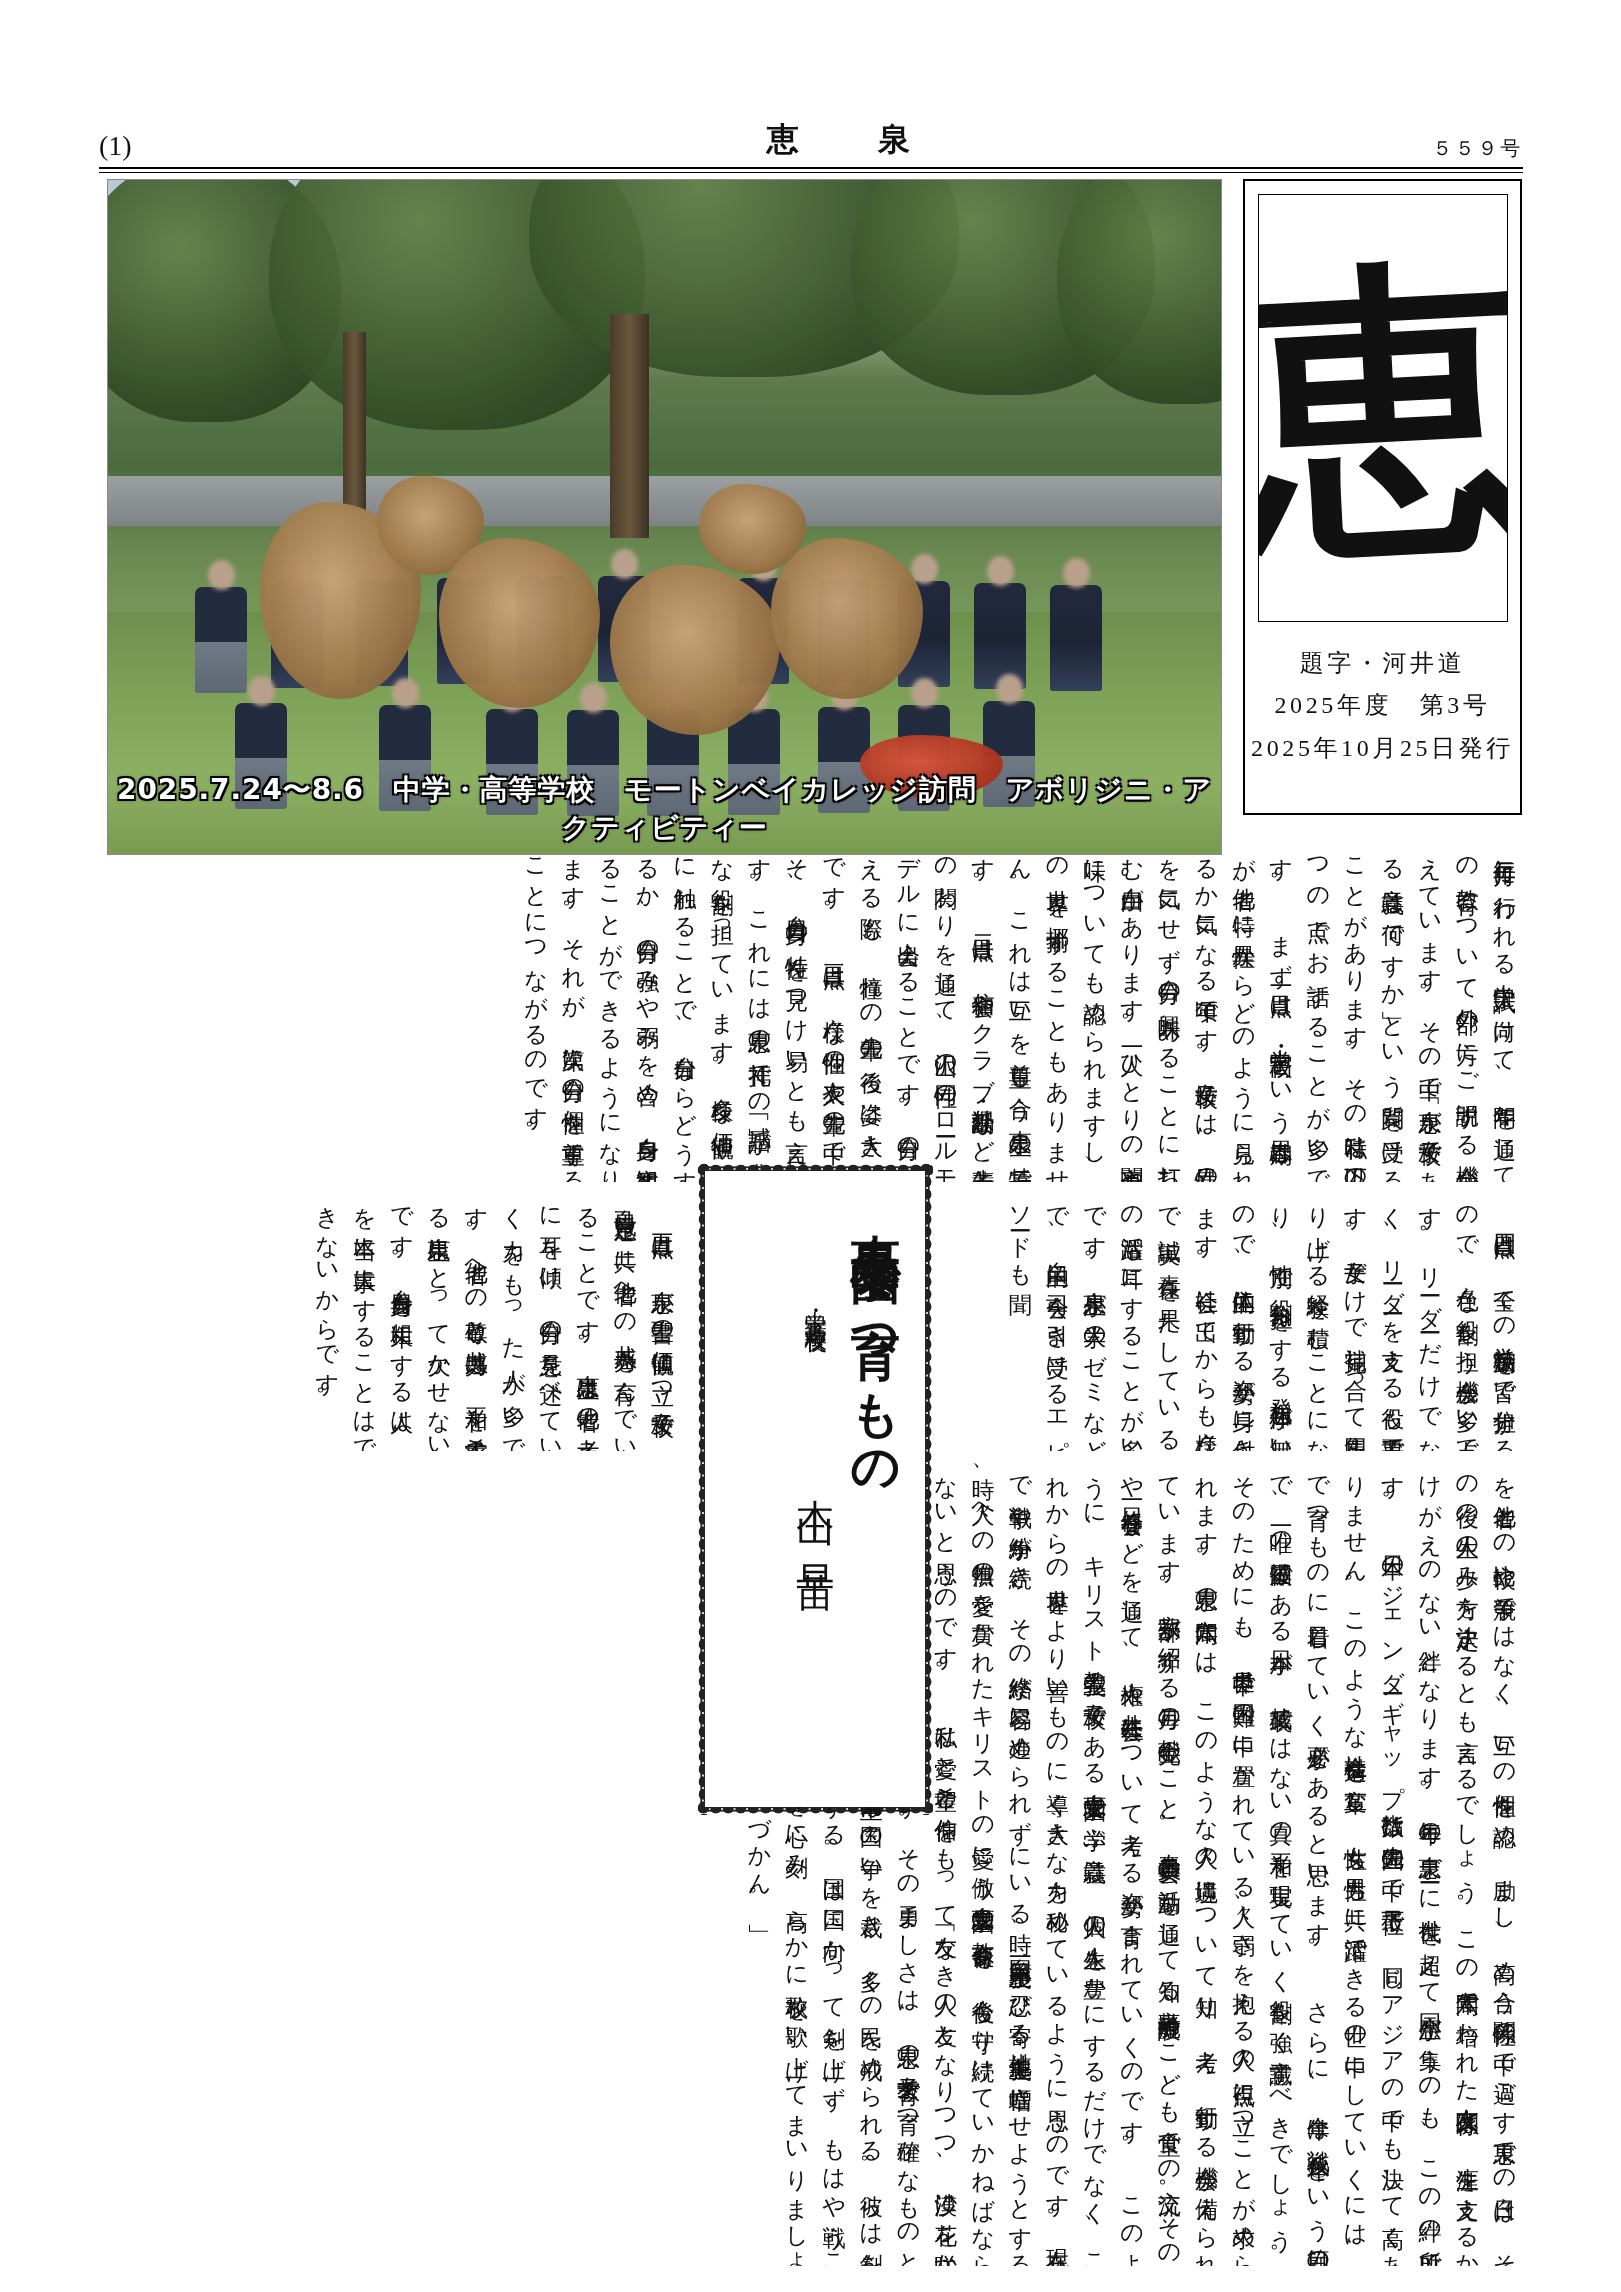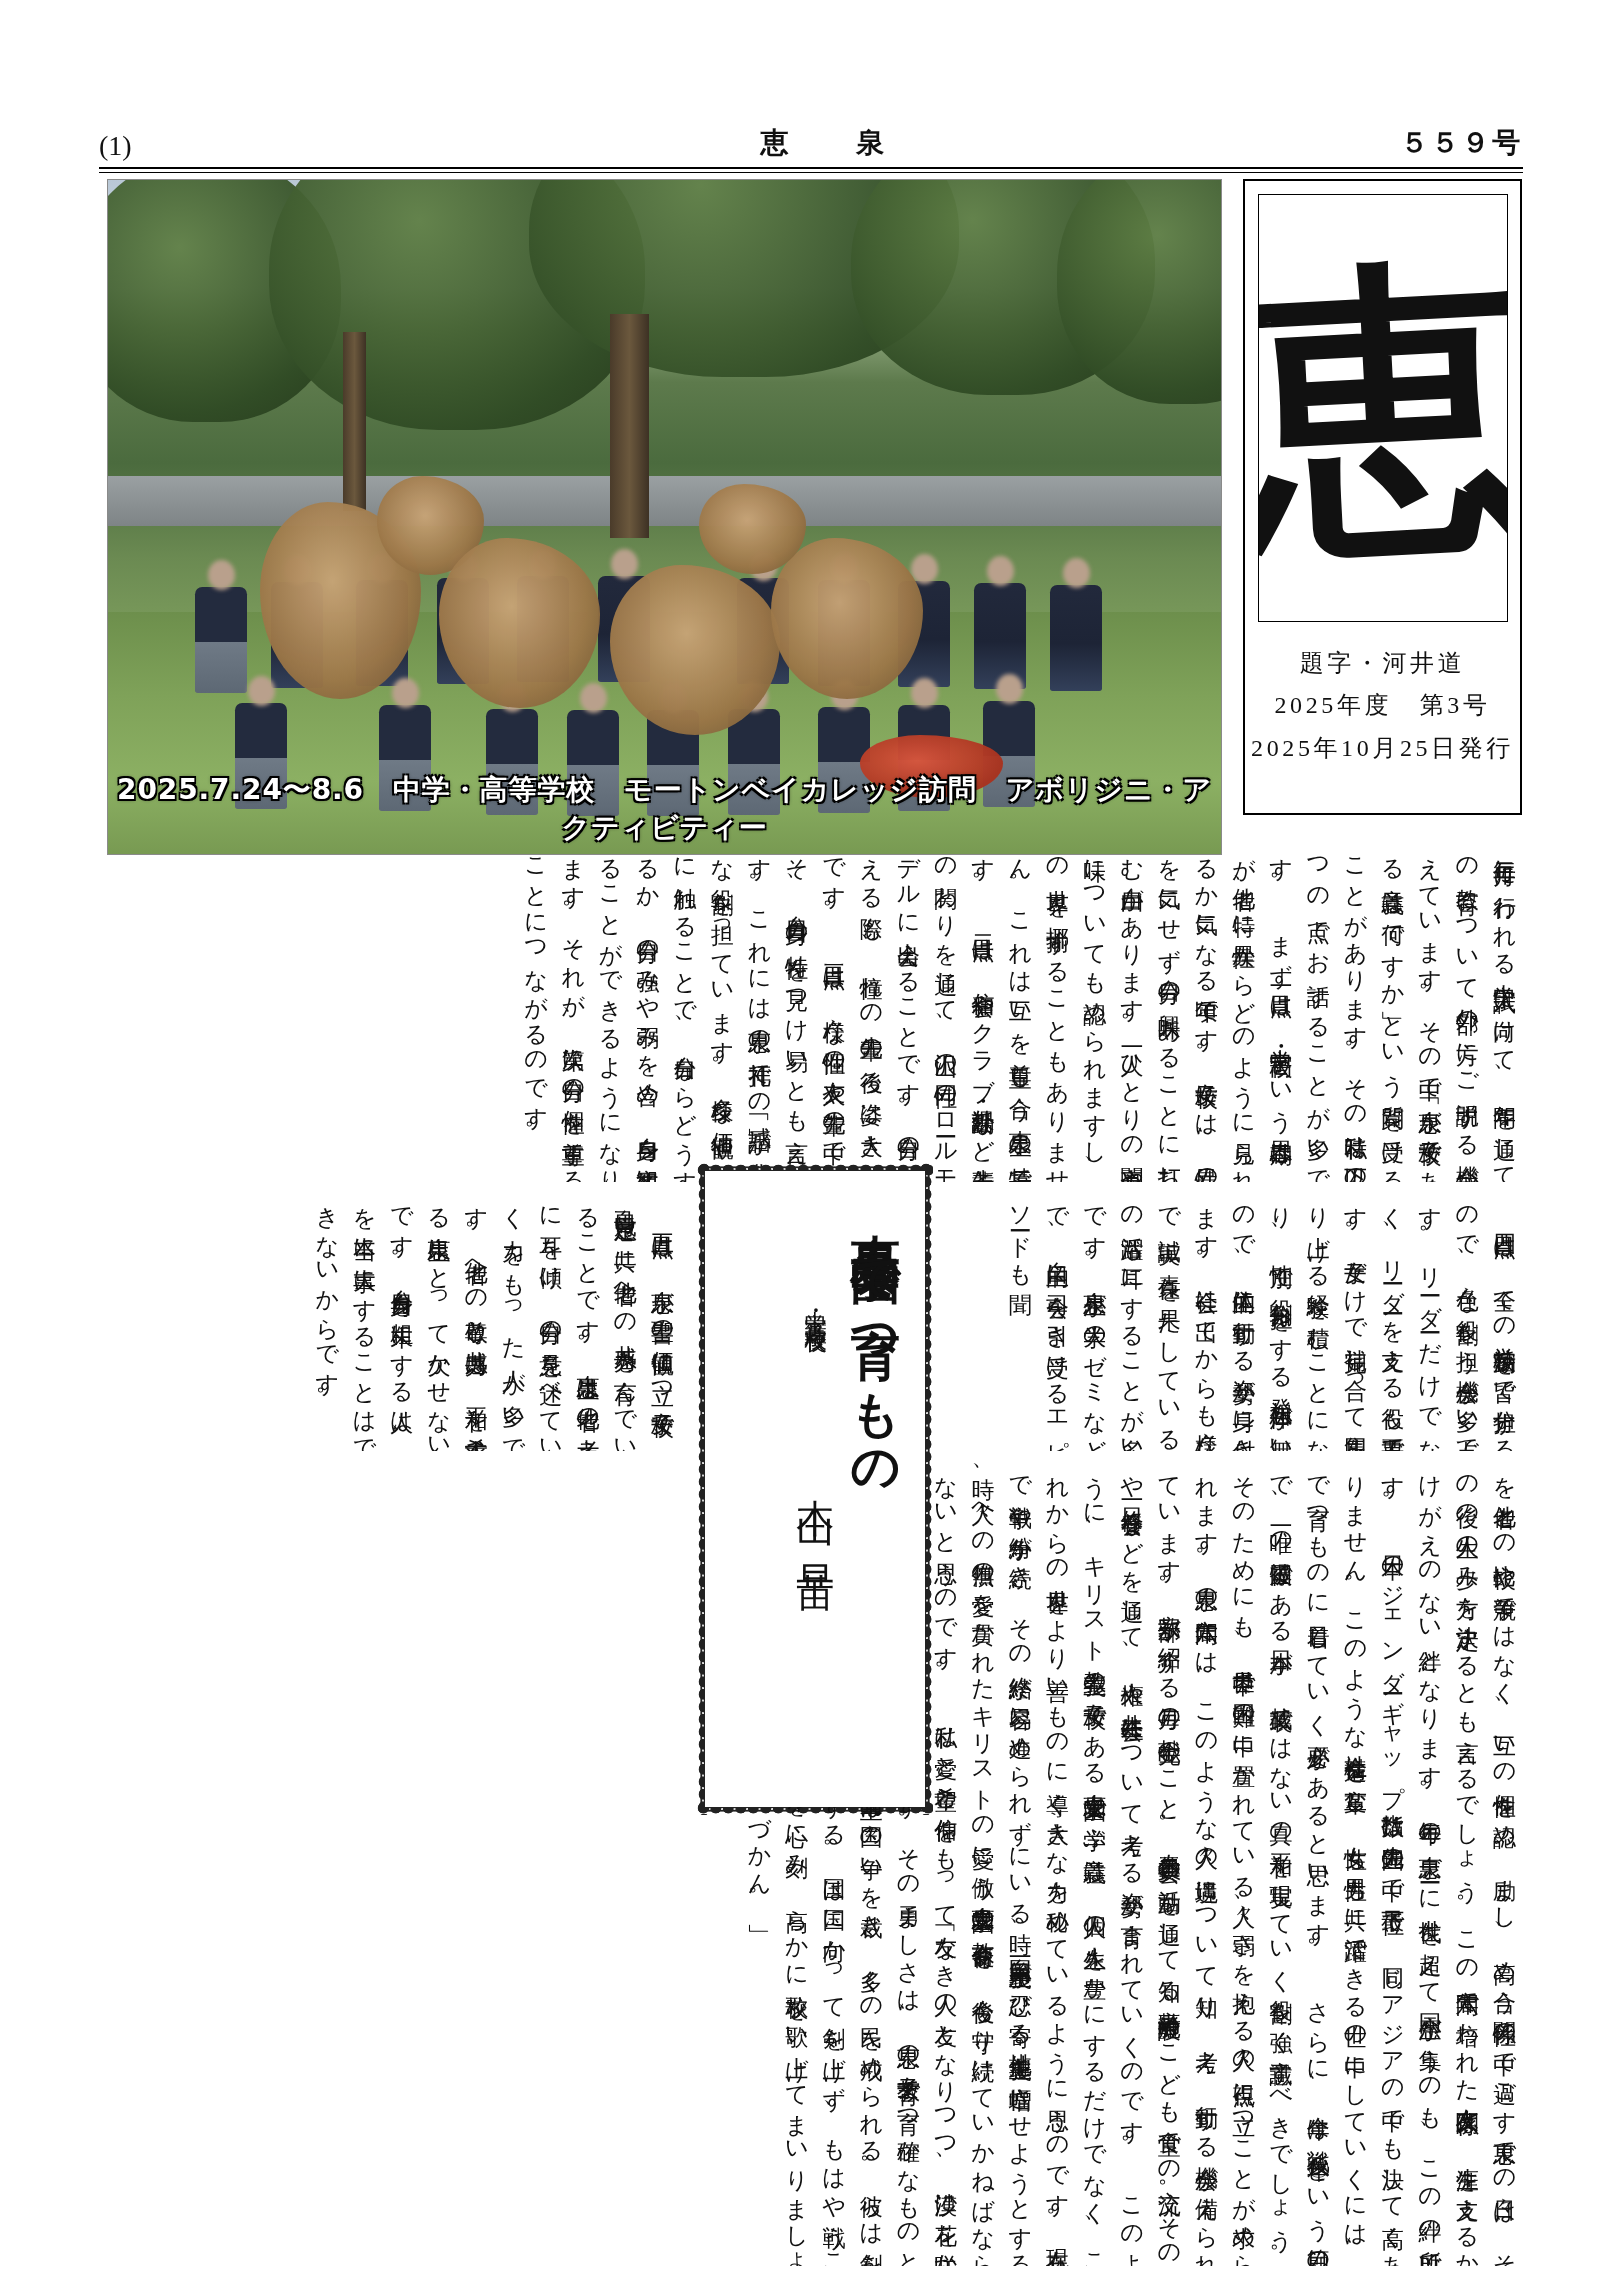--- a/index.html
+++ b/index.html
@@ -22,29 +22,28 @@
     position: absolute;
     left: 99px; top: 106px;
     width: 1424px; height: 56px;
     display: flex; align-items: flex-end; justify-content: space-between;
   }
   #pagenum {
     font-size: 28px; letter-spacing: 0px;
     font-family: "Liberation Serif", serif;
   }
   #mast-title {
-    font-size: 28px; font-weight: 700;
+    font-size: 32px; font-weight: 700;
     letter-spacing: 30px;
     margin-left: 143px;
-    font-family: Liberation Sans, sans-serif;
+    font-family: Liberation Mono, monospace;
   }
   #issue-no {
-    font-size: 28px; letter-spacing: 2.7px;
-    font-family: "DejaVu Serif", serif;
-    font-weight: bold;
+    font-size: 20px; letter-spacing: 2.7px;
+    font-family: "DejaVu Serif", serif;
   }
   #mast-rule {
     position: absolute; left: 99px; top: 167px;
     width: 1424px; height: 6.3px;
     border-top: 2.7px solid #000;
     border-bottom: 1.8px solid #000;
     background: #fff;
   }
 
   

